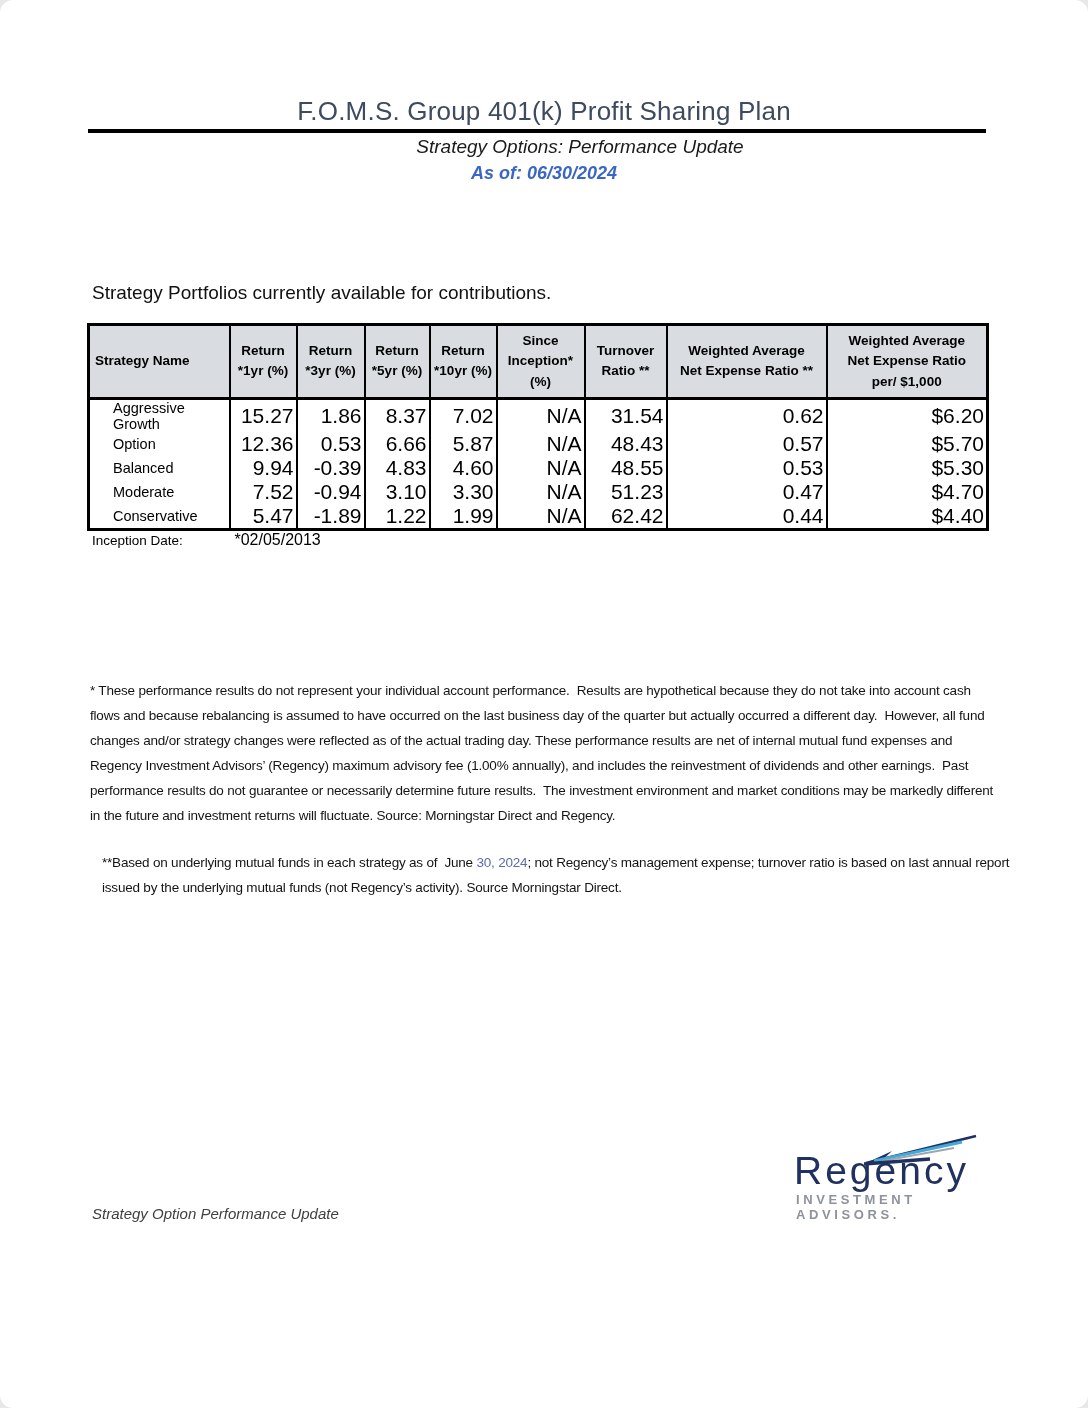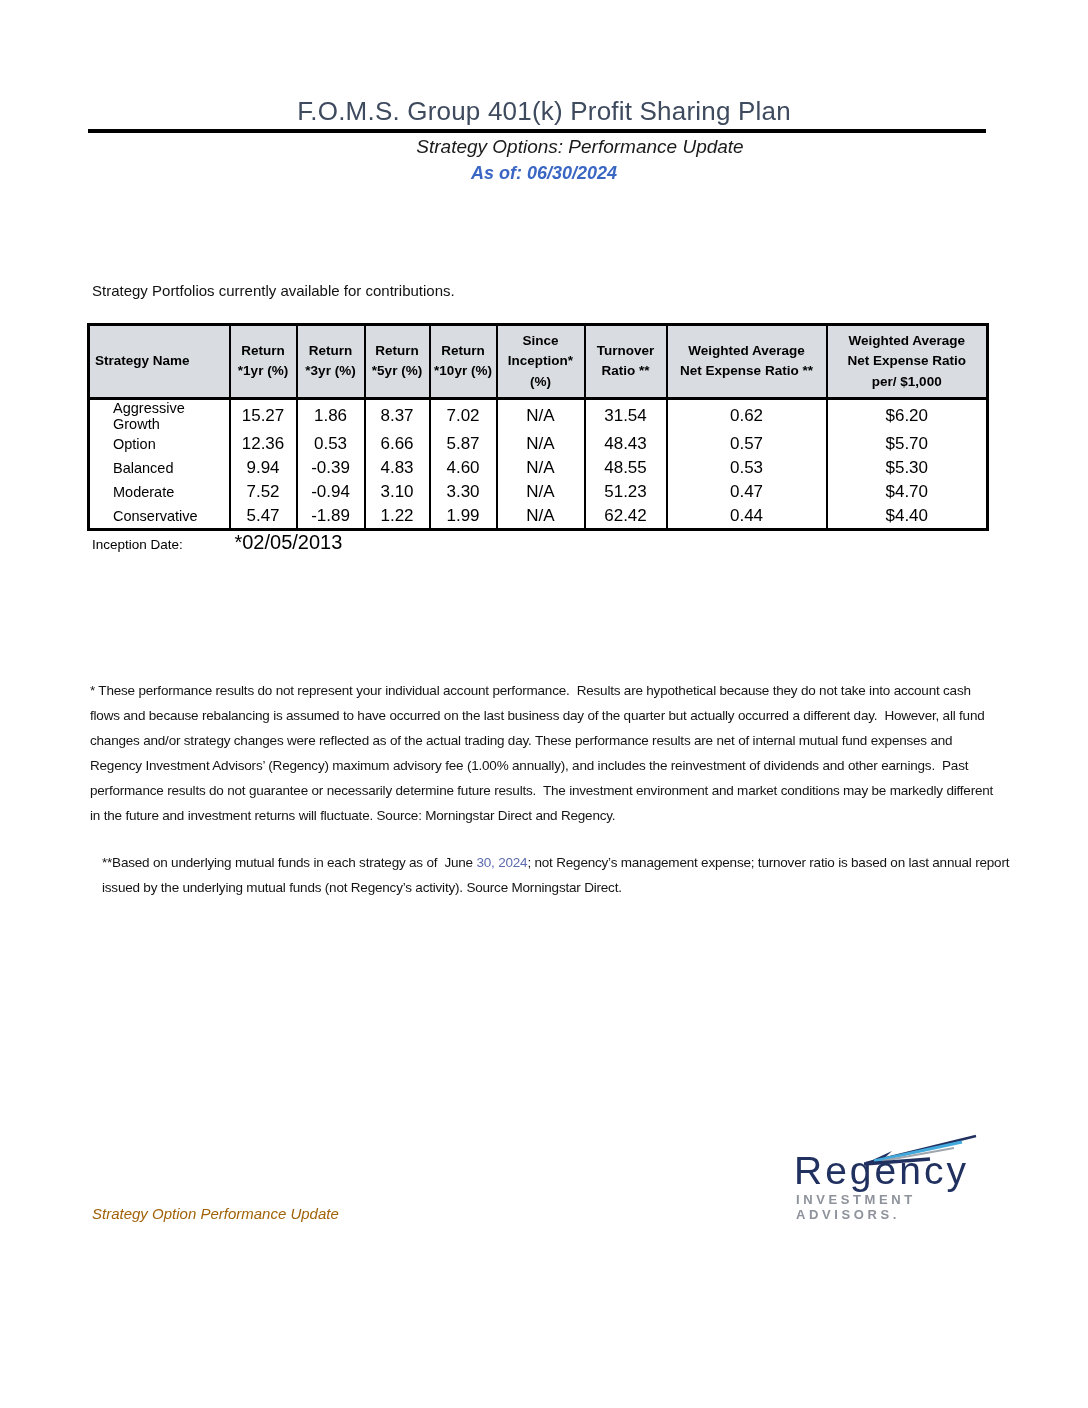--- a/index.html
+++ b/index.html
@@ -1,63 +1,64 @@
 <!DOCTYPE html>
 <html><head>
 <meta charset="utf-8">
 <style>
   html,body { margin:0; padding:0; background:#e8e8e8; }
   .page {
     position:relative; width:1088px; height:1408px; background:#ffffff;
     font-family:"Liberation Sans", sans-serif; color:#000; overflow:hidden;
     margin:0 auto;
+    border-radius:13px;
   }
   .doc-title {
     position:absolute; top:96px; left:0; width:1088px; text-align:center;
     font-size:26px; color:#3e4a5e; letter-spacing:0.2px;
   }
   .title-rule {
     position:absolute; top:129px; left:88px; width:898px; height:4px; background:#000;
   }
   .doc-subtitle {
     position:absolute; top:136px; left:0; width:1088px; text-align:center;
     font-size:19px; font-style:italic; color:#1a1a1a;margin-left:36px;
   }
   .as-of {
     position:absolute; top:163px; left:0; width:1088px; text-align:center;
     font-size:18px; font-style:italic; font-weight:bold; color:#3a66c4;
   }
   .intro {
-    position:absolute; top:282px; left:92px; font-size:15px; color:#111;
+    position:absolute; top:282px; left:92px; font-size:19px; color:#111;
   }
   .perf-table-wrap { position:absolute; top:323px; left:87px; }
   table.perf {
     border-collapse:collapse; table-layout:fixed; width:899px;
     border:3px solid #000;
   }
   table.perf thead tr { border-bottom:3px solid #000; }
   table.perf th {
     background:#d9dde1; font-weight:bold; font-size:13.5px; line-height:1.5;
     text-align:center; vertical-align:middle; white-space:pre-line;
     border:2px solid #000; padding:5px 2px; height:50px;
   }
   table.perf th.c0 { text-align:left; padding-left:5px; }
   table.perf td {
     border-left:2px solid #000; border-right:2px solid #000;
     border-top:none; border-bottom:none;
-    font-size:17px; text-align:center; height:24px; padding:0 2px;
+    font-size:21px; text-align:right; height:24px; padding:0 2px;
     vertical-align:middle;
   }
   table.perf td.c0 { text-align:left; padding-left:23px; font-size:14.5px; }
   col.c0 { width:141px; } col.c1 { width:67px; } col.c2 { width:68px; }
   col.c3 { width:65px; } col.c4 { width:67px; } col.c5 { width:88px; }
   col.c6 { width:82px; } col.c7 { width:160px; } col.c8 { width:161px; }
   .inception { position:absolute; top:531px; left:92px; }
   .inception-label { font-size:13.5px; display:inline-block; width:138px; }
-  .inception-value { font-size:20px; }
+  .inception-value { font-size:16px; }
   .footnote1 {
     position:absolute; top:678px; left:90px; width:910px;
     font-size:13.5px; line-height:25px; letter-spacing:-0.2px;
     white-space:pre-wrap; color:#141414;
   }
   .footnote2 {
     position:absolute; top:850px; left:90px; width:910px;
     font-size:13.5px; line-height:25px; letter-spacing:-0.2px;
     white-space:pre-wrap; color:#141414;margin-left:12px;
   }
@@ -67,21 +68,21 @@
   .logo-wordmark {
     position:absolute; top:24px; left:4px;
     font-size:39px; font-weight:400; color:#20305f; letter-spacing:3px;
   }
   .logo-tagline {
     position:absolute; top:67px; left:6px;
     font-size:13px; color:#8d929b; letter-spacing:3.6px; font-weight:bold;
   }
   .page-footer {
     position:absolute; top:1205px; left:92px;
-    font-size:15px; font-style:italic; color:#a16207;
+    font-size:15px; font-style:italic; color:#404040;
   }
 </style>
 </head>
 <body>
 
 <div class="page">
 
   <div class="doc-title">F.O.M.S. Group 401(k) Profit Sharing Plan</div>
   <div class="title-rule"></div>
   <div class="doc-subtitle">Strategy Options: Performance Update</div>

